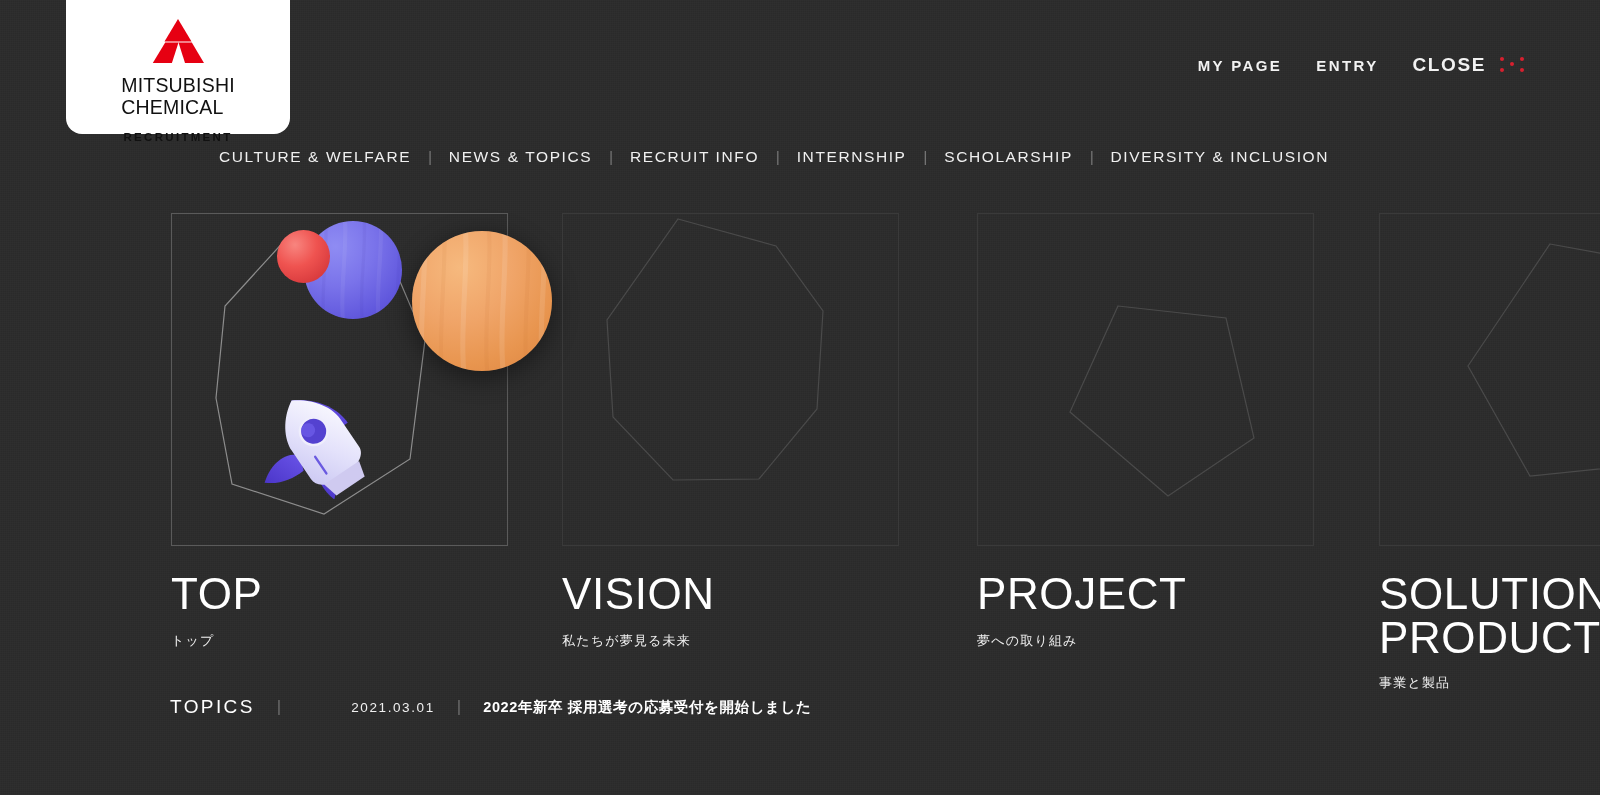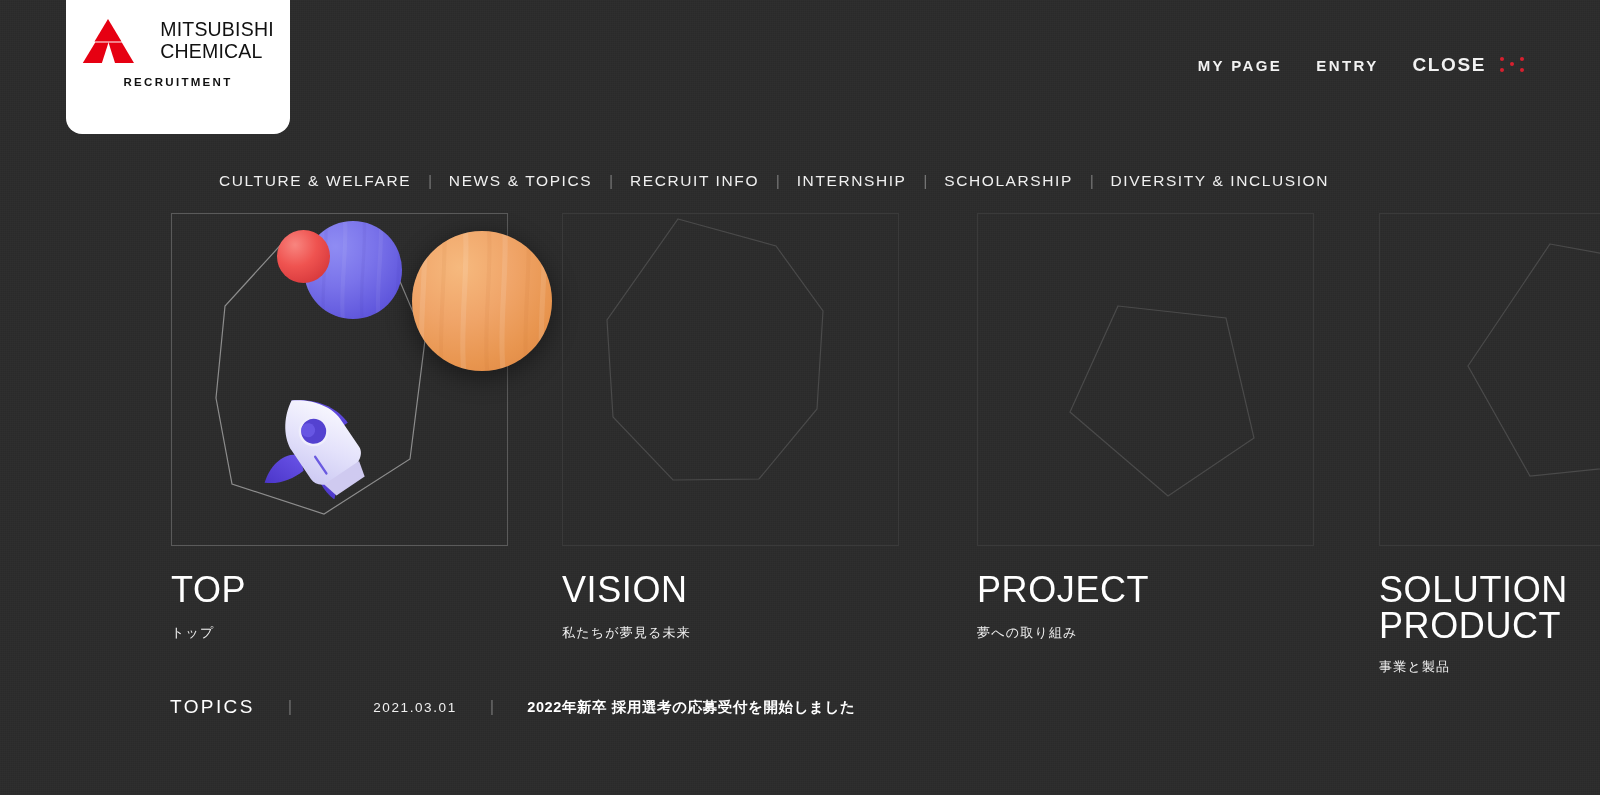--- a/index.html
+++ b/index.html
@@ -23,21 +23,21 @@
   #root { position:absolute; inset:0; z-index:1; }
 
   
   .logo-badge {
     position:absolute; left:66px; top:-18px;
     width:224px; height:152px;
     background:#fff; border-radius:0 0 16px 16px;
     display:flex; flex-direction:column; align-items:center;
     padding-top:36px;
   }
-  .logo-row { display:flex; align-items:center; gap:26px; }
+  .logo-row { display:flex; align-items:center; gap:11px;flex-direction:column; }
   .logo-mark { width:52px; height:46px; flex:0 0 auto; }
   .logo-text {
     color:#111; font-size:19.5px; line-height:1.12;
     font-weight:400; letter-spacing:0.2px; white-space:pre-line;
     font-family:"Liberation Sans", sans-serif;
   }
   .logo-sub {
     margin-top:12px; color:#111; font-size:11.5px;
     letter-spacing:2.3px; font-weight:700;
   }
@@ -55,40 +55,40 @@
   .util-link.close { font-size:19px; letter-spacing:1.6px; margin-right:12px; }
   .close-dots { width:30px; height:26px; position:relative; cursor:pointer; margin-right:72px; }
   .close-dots i {
     position:absolute; width:4px; height:4px; border-radius:50%;
     background:#d7202f; display:block;
   }
 
   
   .main-nav {
     position:absolute; left:0; top:148px; width:1548px;
-    display:flex; justify-content:center; align-items:center;margin-top:24px;
+    display:flex; justify-content:center; align-items:center;
   }
   .main-nav-item {
     color:#f0f0f0; font-size:15.5px; letter-spacing:1.6px;
     font-weight:400; text-decoration:none; cursor:pointer; white-space:nowrap;
   }
   .main-nav-sep { color:#7c7c7c; margin:0 17px; font-size:14px; }
 
   
   .cards { position:absolute; left:0; top:213px; width:1600px; height:470px; }
   .card { position:absolute; top:0; }
   .card-frame {
     position:relative;
     border:1px solid #5a5a5a;
     width:337px; height:333px;
     overflow:visible;
   }
   .card-frame.dim { border-color:#3a3a3a; }
   .card-title {
-    margin-top:26px; font-size:36px; font-weight:400;
+    margin-top:26px; font-size:44px; font-weight:400;
     letter-spacing:0.6px; line-height:1.0; white-space:pre-line;
   }
   .card-sub { margin-top:16px; font-size:13px; letter-spacing:1.2px; color:#f0f0f0; }
   .card-sub.two { margin-top:14px; }
 
   .poly { position:absolute; left:0; top:0; width:337px; height:333px; }
 
   
   .illus { position:absolute; left:0; top:0; width:337px; height:333px; }
   .planet { position:absolute; border-radius:50%; }
@@ -107,21 +107,21 @@
     overflow:hidden;
     box-shadow:0 6px 26px rgba(0,0,0,0.45);
   }
   .band { position:absolute; inset:-20%; opacity:0.20; }
 
   .rocket { position:absolute; left:85px; top:170px; width:125px; height:115px; }
 
   
   .topics {
     position:absolute; left:170px; top:696px;
-    display:flex; align-items:center;gap:11px;
+    display:flex; align-items:center;
   }
   .topics-label { font-size:19px; letter-spacing:2.4px; font-weight:400; }
   .topics-bar { color:#6d6d6d; margin:0 22px; font-size:17px; font-weight:300; }
   .topics-date { font-size:13.5px; letter-spacing:1.6px; color:#f0f0f0;margin-left:48px; }
   .topics-text { font-size:14.5px; letter-spacing:0.6px; color:#ffffff; font-weight:700; }
 </style>
 </head>
 <body>
 
 <div id="noise"></div>

